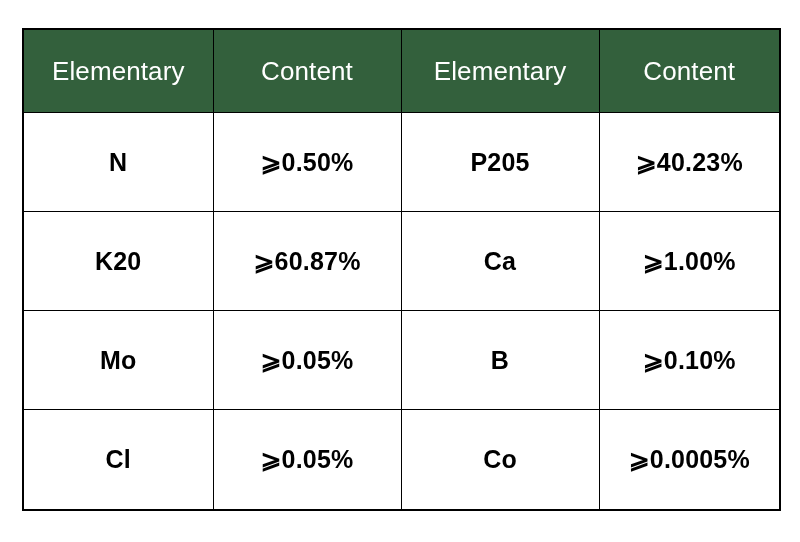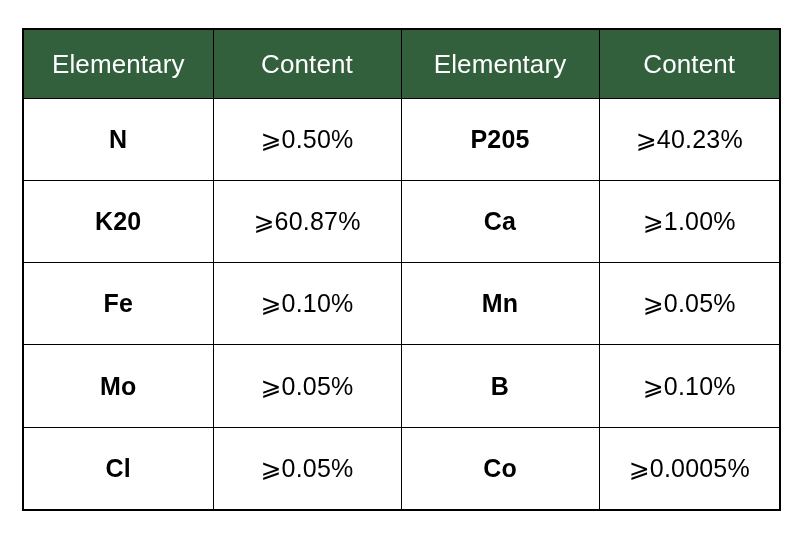--- a/index.html
+++ b/index.html
@@ -39,42 +39,42 @@
     background: #33603c;
     color: #ffffff;
     font-weight: 400;
     font-size: 26px;
     line-height: 1;
     height: 60px;
     text-align: center;
     vertical-align: middle;
     border: 1px solid #000000;
     letter-spacing: 0.1px;
-    padding: 4px;
+    padding: 11px;
   }
 
   table.spec-table tbody td {
     height: 60px;
     text-align: center;
     vertical-align: middle;
     border: 1px solid #000000;
     background: #ffffff;
     color: #000000;
     padding: 0;
     font-size: 25px;
     line-height: 1;
   }
 
   table.spec-table tbody td.elem {
     font-weight: 700;
     letter-spacing: 0.2px;
   }
 
   table.spec-table tbody td.content {
-    font-weight: 400;
+    font-weight: 700;
     letter-spacing: 0.2px;
   }
 
   table.spec-table tbody td .cell-text {
     display: inline-block;
     white-space: nowrap;
   }
 </style>
 </head>
 <body>
@@ -102,26 +102,20 @@
           <td class="elem"><span class="cell-text">P205</span></td>
           <td class="content"><span class="cell-text">⩾40.23%</span></td>
         </tr>
         <tr>
           <td class="elem"><span class="cell-text">K20</span></td>
           <td class="content"><span class="cell-text">⩾60.87%</span></td>
           <td class="elem"><span class="cell-text">Ca</span></td>
           <td class="content"><span class="cell-text">⩾1.00%</span></td>
         </tr>
         <tr>
-          <td class="elem"><span class="cell-text">Fe</span></td>
-          <td class="content"><span class="cell-text">⩾0.10%</span></td>
-          <td class="elem"><span class="cell-text">Mn</span></td>
-          <td class="content"><span class="cell-text">⩾0.05%</span></td>
-        </tr>
-        <tr>
           <td class="elem"><span class="cell-text">Mo</span></td>
           <td class="content"><span class="cell-text">⩾0.05%</span></td>
           <td class="elem"><span class="cell-text">B</span></td>
           <td class="content"><span class="cell-text">⩾0.10%</span></td>
         </tr>
         <tr>
           <td class="elem"><span class="cell-text">Cl</span></td>
           <td class="content"><span class="cell-text">⩾0.05%</span></td>
           <td class="elem"><span class="cell-text">Co</span></td>
           <td class="content"><span class="cell-text">⩾0.0005%</span></td>

